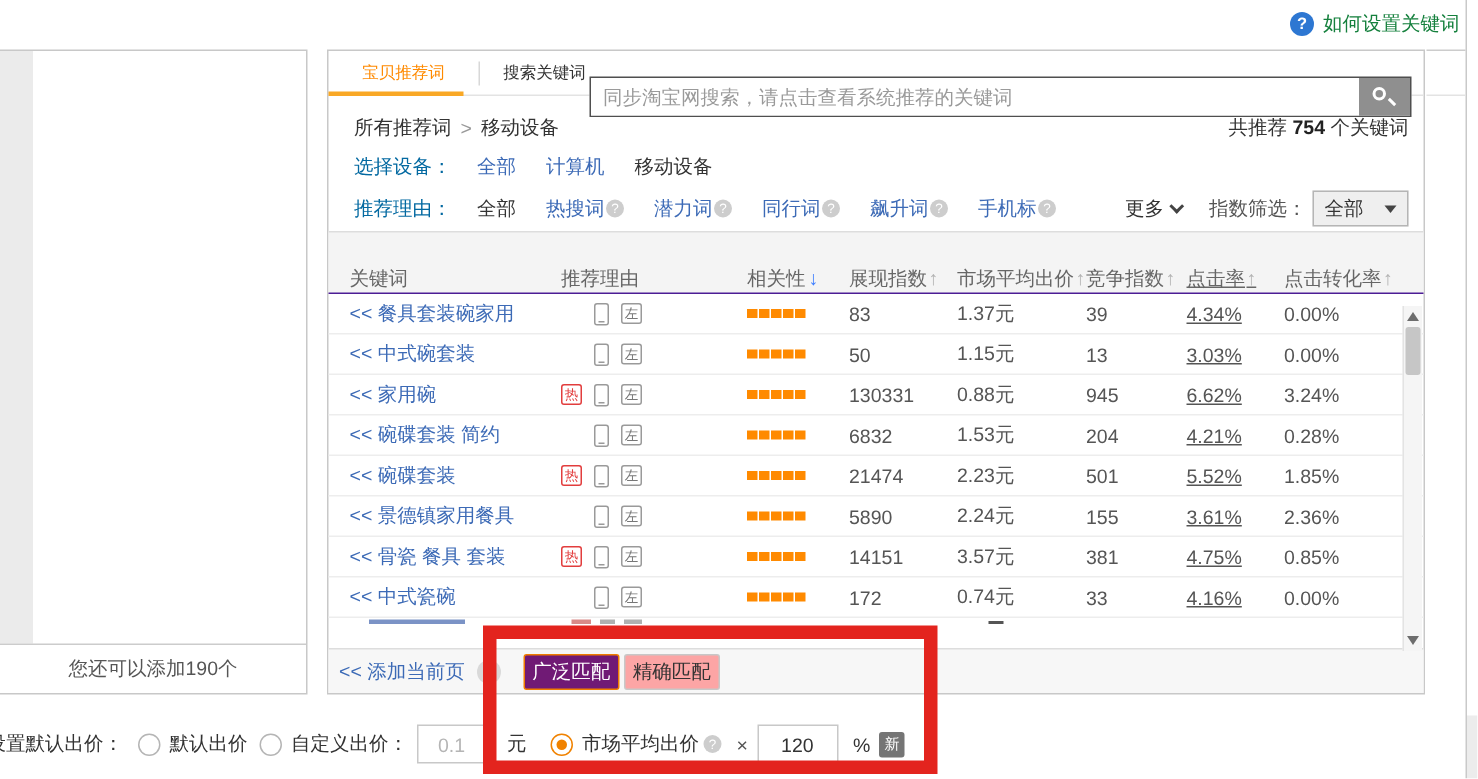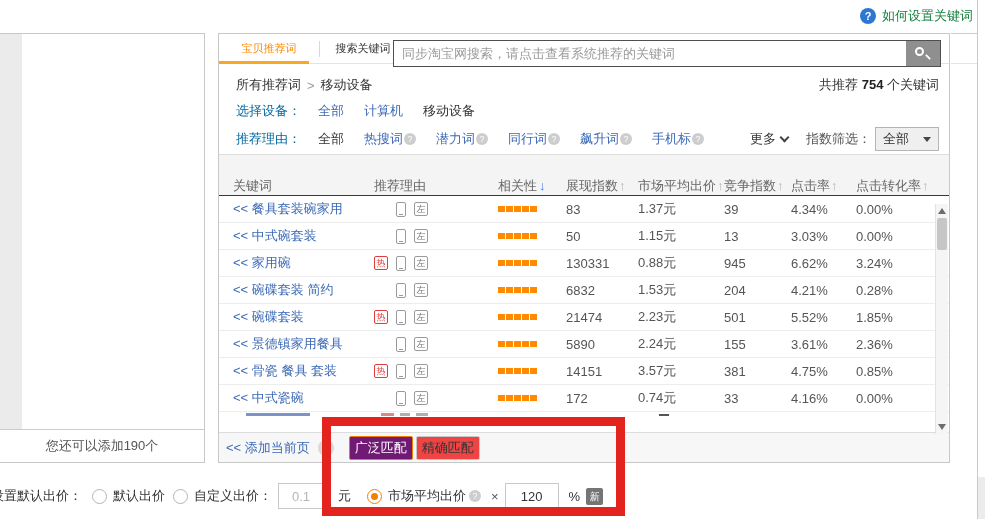--- a/index.html
+++ b/index.html
@@ -35,21 +35,21 @@
   .main-panel { position:absolute; left:218px; top:33px; width:732px; height:430px;
                 border:1px solid #c8c8c8; background:#fff; }
 
   .tabbar { position:relative; height:30px; border-bottom:1px solid #e3e3e3; display:flex; align-items:center; }
   .tab { width:100px; text-align:center; font-size:11px; cursor:pointer; }
   .tab.active { color:#ff8a00; }
   .tab.inactive { width:86px; color:#333; }
   .tab-sep { width:1px; height:16px; background:#d8d8d8; }
   .tab-underline { position:absolute; left:0; top:27px; width:90px; height:3px; background:#f9a825; }
 
-  .searchbox { position:absolute; left:174px; top:6px; width:548px; height:27px;
+  .searchbox { position:absolute; left:174px; top:17px; width:548px; height:27px;
                border:1px solid #4f4f4f; display:flex; background:#fff; }
   .search-input { flex:1; border:none; outline:none; padding:0 8px; font-size:13px; color:#333;
                   font-family:"Liberation Sans","DejaVu Sans",sans-serif; }
   .search-input::placeholder { color:#9a9a9a; }
   .search-btn { width:34px; background:#8f8f8f; position:relative; cursor:pointer; border:none; }
   .mag-glass { position:absolute; left:9px; top:6px; width:9px; height:9px;
                border:2px solid #fff; border-radius:50%; }
   .mag-handle { position:absolute; left:19px; top:15px; width:6px; height:2px; background:#fff;
                 transform:rotate(45deg); }
 
@@ -73,21 +73,21 @@
   .idx-label { color:#555; margin-right:4px; }
   .dropdown { width:64px; height:24px; border:1px solid #b5b5b5; background:#efefef;
               display:flex; align-items:center; padding:0 7px; cursor:pointer; justify-content:space-between; }
   .caret-down { width:0; height:0; border-left:4px solid transparent; border-right:4px solid transparent;
                 border-top:5px solid #444; }
 
   
   .thead { height:42px; background:#f4f4f4; border-top:1px solid #ddd; border-bottom:1px solid #4c1d95;
            display:flex; align-items:flex-end; color:#666; }
   .c1{width:155px; padding-left:14px;} .c2{width:124px;} .c3{width:68px;} .c4{width:72px;}
-  .c5{width:86px;} .c6{width:67px;} .c7{width:65px;} .c8{width:81px;}
+  .c5{width:86px;} .c6{width:67px;} .c7{width:65px;text-decoration:underline;} .c8{width:81px;}
   .thead > div { white-space:nowrap; }
   .arr-up { color:#b3b3b3; font-weight:bold; margin-left:1px; }
   .arr-down { color:#3d7eff; font-weight:bold; margin-left:2px; }
 
   .trow { height:27px; border-bottom:1px solid #ededed; display:flex; align-items:center; color:#555; }
   .kw { color:#3c6ab6; cursor:pointer; white-space:nowrap; }
   .tags { display:flex; align-items:center; gap:8px; }
   .tag-hot { width:14px; height:14px; border:1px solid #e23d3d; color:#e23d3d; font-size:9px;
              line-height:13px; text-align:center; border-radius:2px; background:#fff; }
   .tag-hot.ghost { visibility:hidden; }
@@ -102,21 +102,21 @@
   .sliv { position:absolute; top:1px; height:3px; }
 
   .panel-footer { position:absolute; left:0; bottom:0; width:100%; height:30px; background:#f7f7f7;
                   border-top:1px solid #ddd; display:flex; align-items:center; }
   .add-page { color:#3c6ab6; margin-left:7px; cursor:pointer; white-space:nowrap; }
   .footer-q { width:16px; height:16px; border-radius:50%; background:#d9d9d9; color:#fff; font-size:11px;
               line-height:16px; text-align:center; margin-left:8px; }
   .btn { height:24px; border-radius:2px; font-size:13px; padding:0 5px; cursor:pointer;
          font-family:"Liberation Sans","DejaVu Sans",sans-serif; }
   .btn-broad { margin-left:15px; background:#701a75; color:#fff; border:1px solid #f07c00; }
-  .btn-exact { margin-left:3px; background:#ef4444; color:#333; border:1px solid #c8c8c8; }
+  .btn-exact { margin-left:3px; background:#fca5a5; color:#333; border:1px solid #c8c8c8; }
 
   
   .scrollbar { position:absolute; right:1px; top:170px; width:13px; height:230px; background:#f5f5f5;
                border-left:1px solid #e3e3e3; }
   .sb-up, .sb-down { position:absolute; left:2px; width:0; height:0;
                      border-left:4px solid transparent; border-right:4px solid transparent; }
   .sb-up { top:4px; border-bottom:6px solid #6d6d6d; }
   .sb-down { bottom:4px; border-top:6px solid #6d6d6d; }
   .sb-thumb { position:absolute; top:14px; left:1px; width:10px; height:32px; background:#c6c6c6; border-radius:2px; }
 

